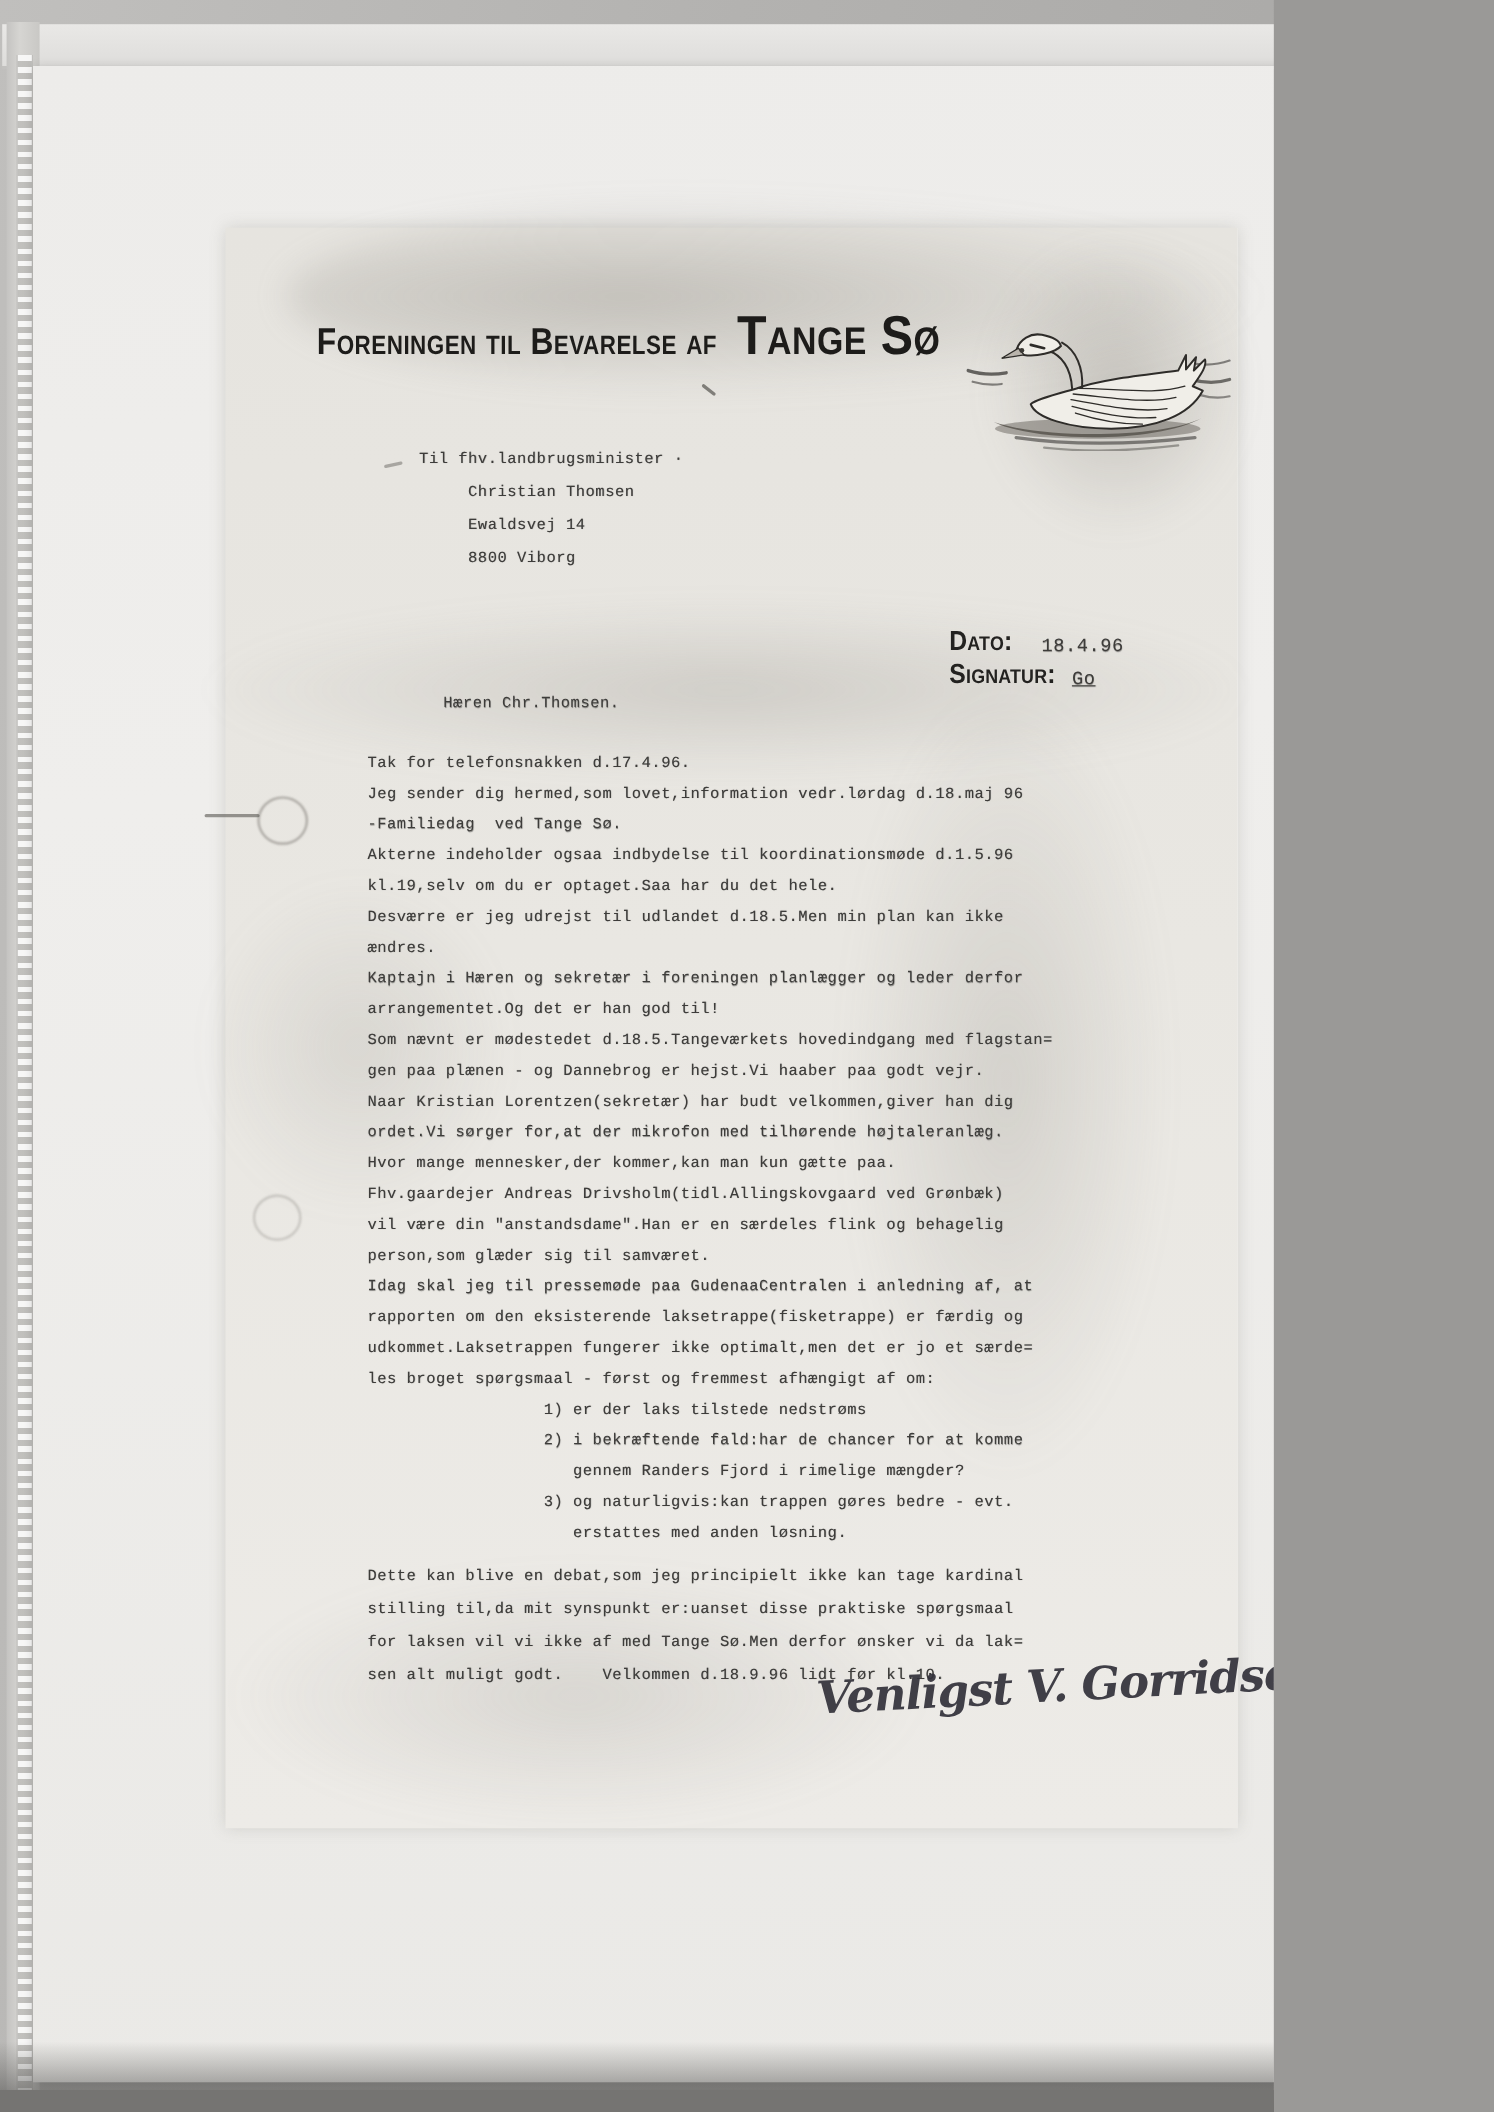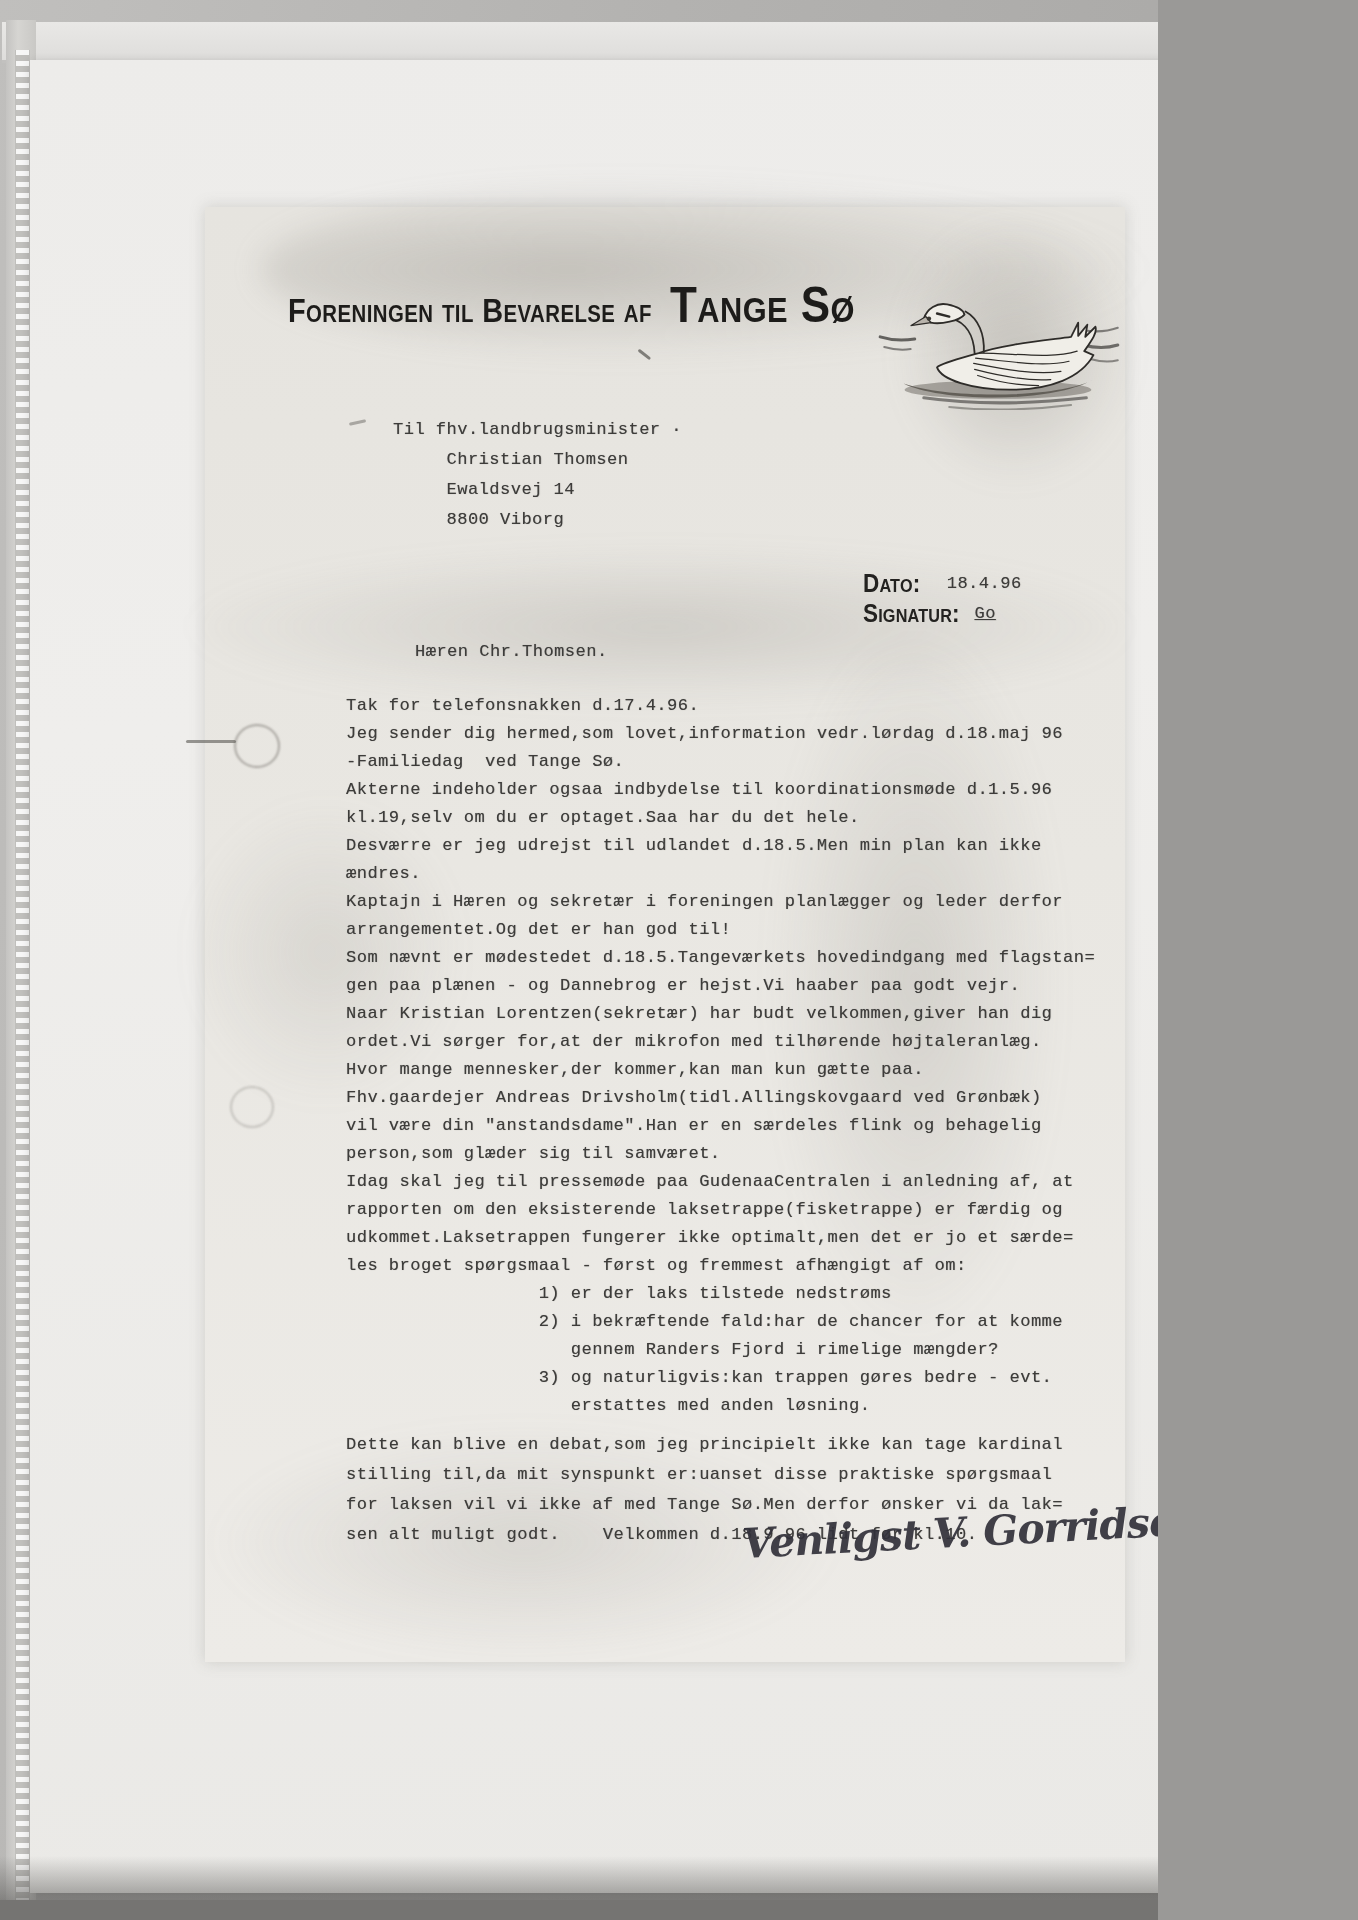--- a/index.html
+++ b/index.html
@@ -47,31 +47,31 @@
   
   .letterhead{position:absolute;left:288px;top:276px;display:flex;align-items:baseline;
     color:#1d1c1a;white-space:nowrap;}
   .lh-prefix{display:inline-block;font-variant:small-caps;font-weight:700;font-size:34px;
     letter-spacing:.5px;transform:scaleX(.85);transform-origin:left bottom;}
   .lh-main{display:inline-block;font-variant:small-caps;font-weight:700;font-size:50px;
     letter-spacing:.5px;margin-left:-46px;transform:scaleX(.88);transform-origin:left bottom;}
   .swan{position:absolute;left:878px;top:278px;width:244px;height:132px;}
 
   
-  .tw{font-family:"Liberation Mono","DejaVu Sans Mono",monospace;font-size:17px;
-    letter-spacing:.5px;color:#3d3c3a;margin:16px;
+  .tw{font-family:"Liberation Mono","DejaVu Sans Mono",monospace;font-size:14px;
+    letter-spacing:.5px;color:#3d3c3a;margin:4px;
     text-shadow:.3px .3px .7px rgba(61,60,58,.55);}
   .address{position:absolute;left:377px;top:399px;line-height:30px;}
   .salutation{position:absolute;left:399px;top:622px;line-height:28px;}
   .body-block{position:absolute;left:330px;top:676px;line-height:28px;}
   .closing-block{position:absolute;left:330px;top:1414px;line-height:30px;}
 
   
   .meta{position:absolute;left:863px;top:568px;color:#232220;}
-  .meta-row{display:flex;align-items:center;height:30px;}
+  .meta-row{display:flex;align-items:flex-end;height:30px;}
   .meta-label{font-variant:small-caps;font-weight:700;font-size:25px;letter-spacing:.2px;
     display:inline-block;transform:scaleX(.9);transform-origin:left bottom;}
   .meta-value{font-family:"Liberation Mono","DejaVu Sans Mono",monospace;font-size:17px;
     letter-spacing:.5px;color:#3d3c3a;margin-left:20px;
     text-shadow:.3px .3px .7px rgba(61,60,58,.5);}
   .meta-row.sig .meta-value{margin-left:4px;text-decoration:underline;}
 
   
   .signature{position:absolute;left:742px;top:1508px;
     font-family:"DejaVu Serif","Liberation Serif",serif;font-style:italic;font-weight:600;

